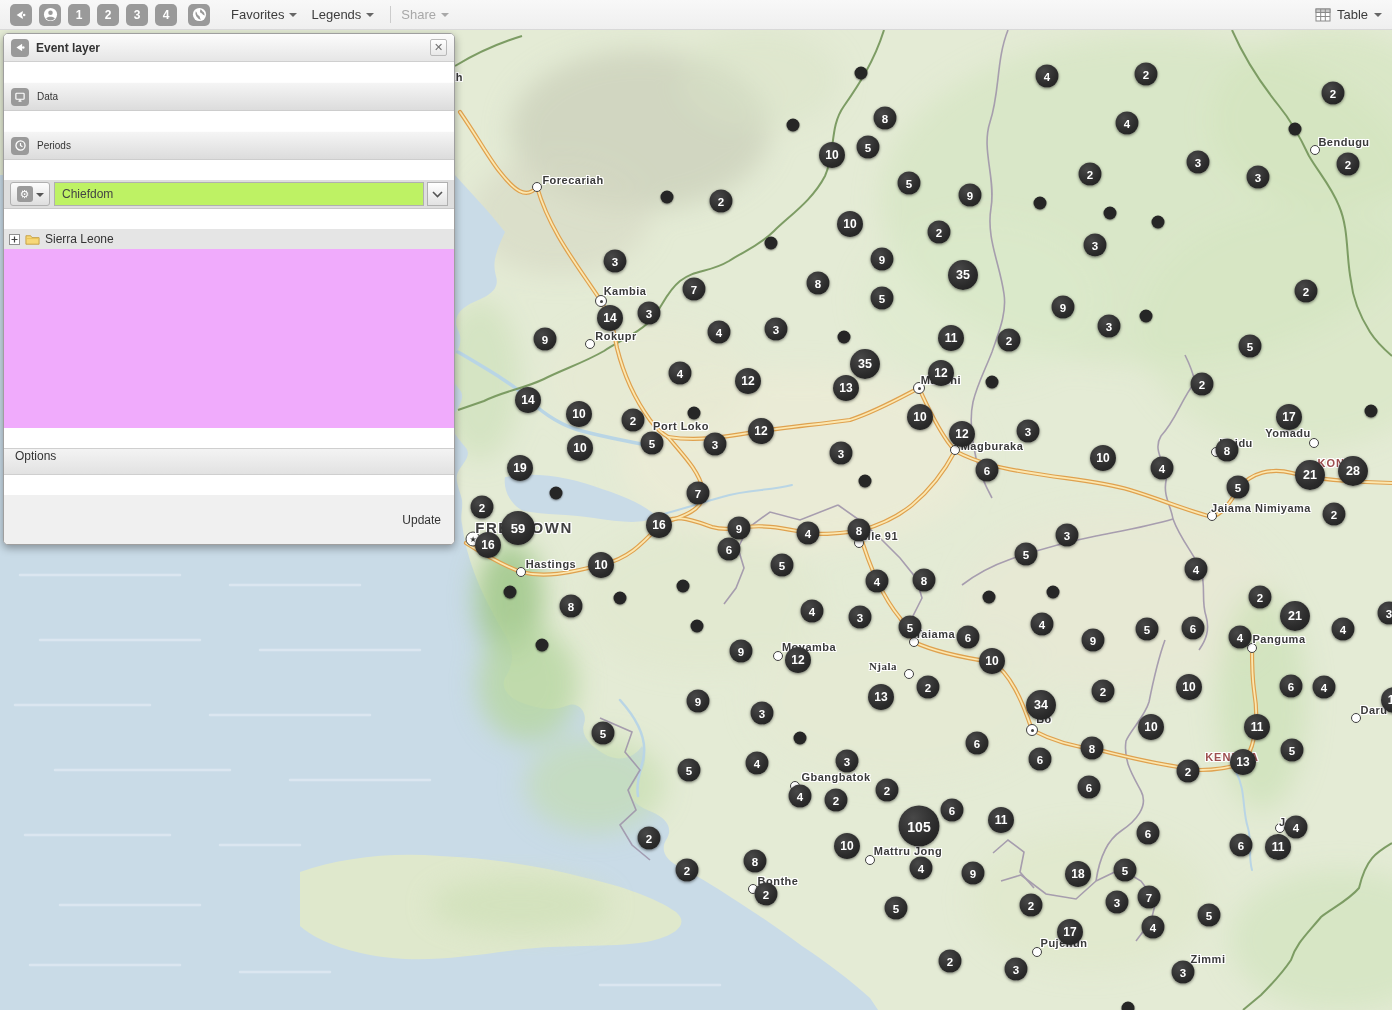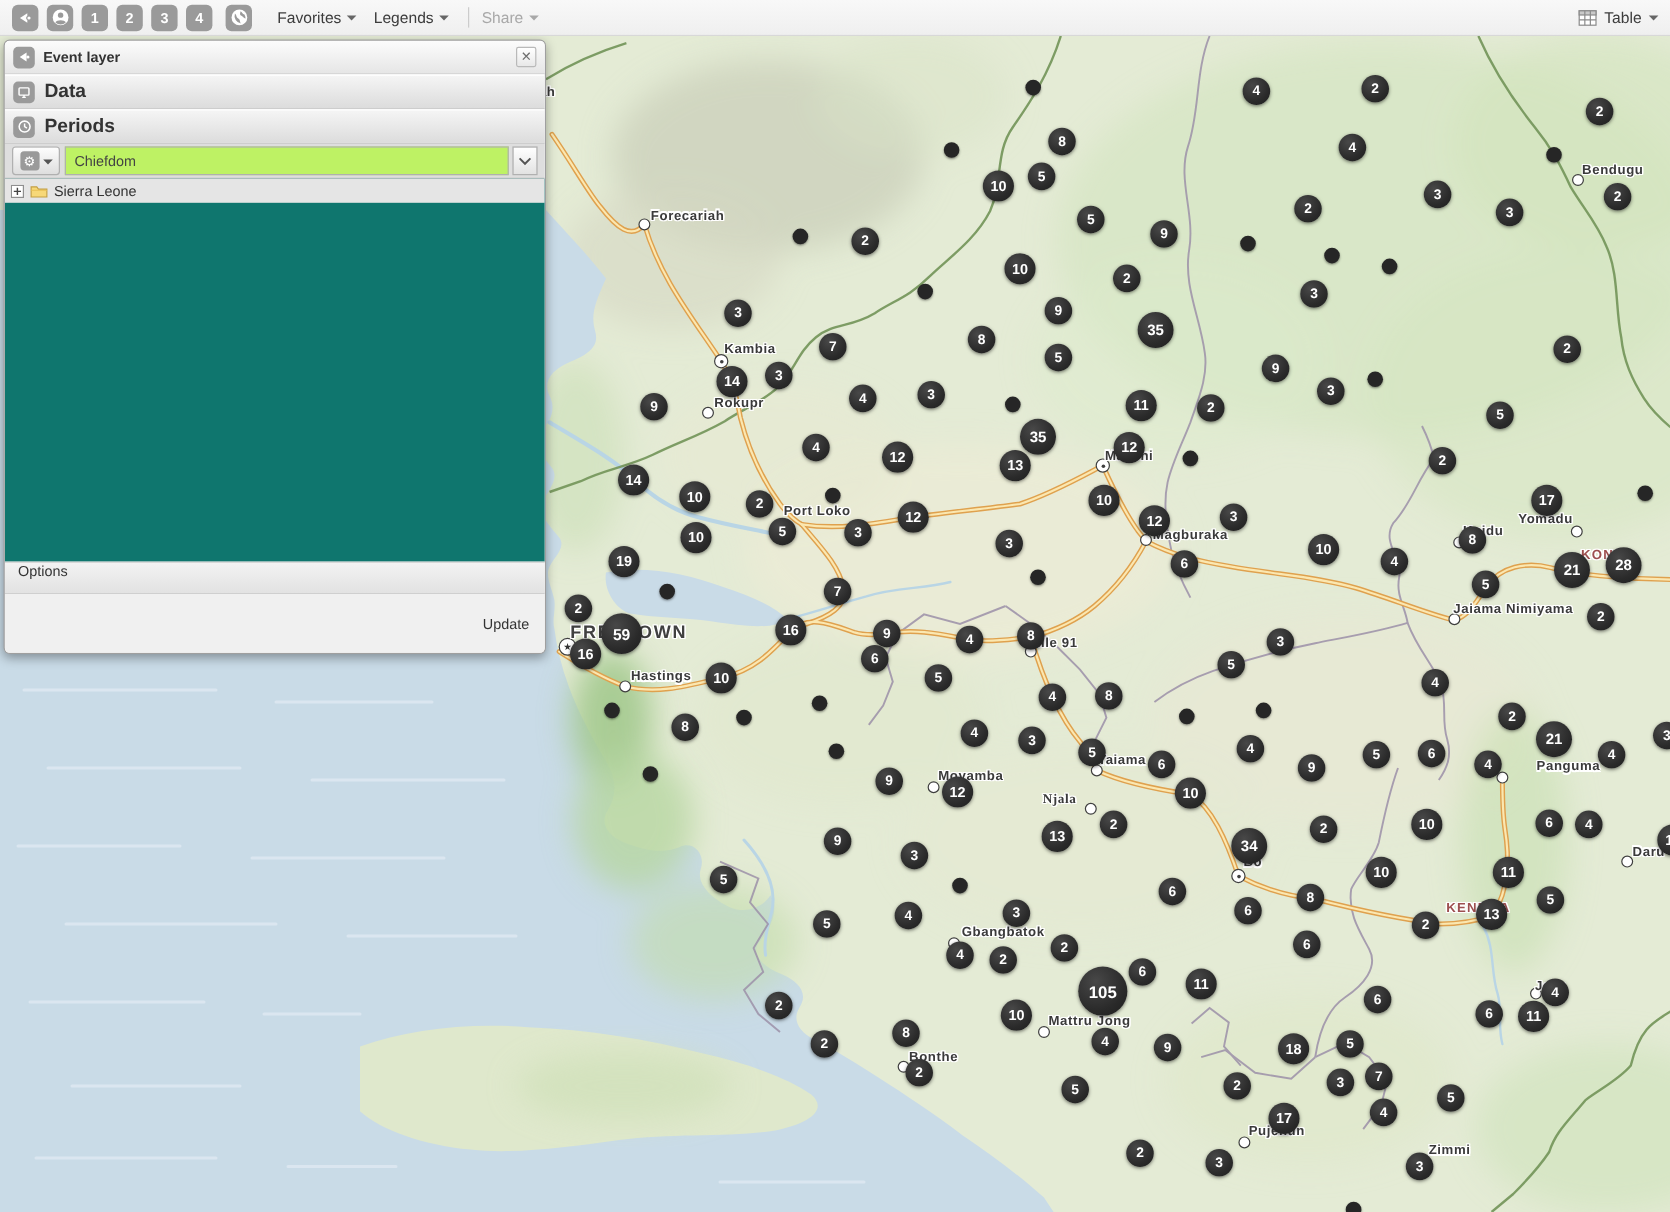--- a/index.html
+++ b/index.html
@@ -18,45 +18,45 @@
   .caret{width:0;height:0;border-left:4px solid transparent;border-right:4px solid transparent;
          border-top:4px solid #666;margin-top:1px;}
   .menu.disabled{color:#a8a8a8;}
   .menu.disabled .caret{border-top-color:#a8a8a8;}
   .tb-divider{width:1px;height:17px;background:#ccc;margin:0 10px 0 16px;}
   .tb-right{margin-left:auto;display:flex;align-items:center;gap:6px;font-size:13px;color:#3c3c3c;cursor:pointer;}
 
   
   .panel{position:absolute;left:3px;top:33px;width:452px;height:512px;box-sizing:border-box;
          background:#fff;border:1px solid #9f9f9f;border-radius:5px;
-         box-shadow:0 3px 9px rgba(0,0,0,.35);z-index:40;display:flex;flex-direction:column;overflow:hidden;}
+         box-shadow:0 3px 9px rgba(0,0,0,.35);z-index:40;display:flex;flex-direction:column;overflow:hidden;gap:20px;}
   .panel-header{height:27px;flex:0 0 auto;background:linear-gradient(#fcfcfc,#e6e6e6);
                 border-bottom:1px solid #cfcfcf;display:flex;align-items:center;padding:0 7px;gap:7px;}
   .badge{width:18px;height:18px;border-radius:4px;background:#9a9a9a;display:flex;
          align-items:center;justify-content:center;flex:0 0 auto;}
   .panel-title{font-size:12px;font-weight:bold;color:#333;}
   .close-x{margin-left:auto;width:15px;height:15px;display:flex;align-items:center;justify-content:center;
            color:#6f6f6f;font-size:11px;font-weight:bold;border:1px solid #b9b9b9;border-radius:2px;
            background:linear-gradient(#fff,#e8e8e8);cursor:pointer;}
   .section{height:27px;flex:0 0 auto;background:linear-gradient(#f5f5f5,#dcdcdc);
            border-bottom:1px solid #cdcdcd;border-top:1px solid #fdfdfd;
            display:flex;align-items:center;gap:8px;padding:0 7px;cursor:pointer;}
-  .section-label{font-size:16px;font-weight:bold;color:#333;}
+  .section-label{font-size:10px;font-weight:normal;color:#333;}
   .combo-row{height:28px;flex:0 0 auto;background:#dedede;border-bottom:1px solid #c9c9c9;
              display:flex;align-items:center;padding:0 6px;gap:4px;}
   .gear-btn{height:22px;width:38px;border:1px solid #b0b0b0;border-radius:3px;
             background:linear-gradient(#fdfdfd,#dedede);display:flex;align-items:center;
             justify-content:center;gap:3px;cursor:pointer;}
   .gear-glyph{width:16px;height:16px;border-radius:3px;background:#9a9a9a;color:#fff;font-size:11px;
               display:flex;align-items:center;justify-content:center;}
   .combo{flex:1;height:22px;border:1px solid #b0b0b0;background:#bef264;display:flex;align-items:center;
          padding:0 7px;font-size:12px;color:#444;cursor:text;}
   .combo-trigger{width:21px;height:24px;margin-left:-1px;border:1px solid #b0b0b0;box-sizing:border-box;
                  background:linear-gradient(#fff,#e2e2e2);display:flex;align-items:center;justify-content:center;cursor:pointer;}
-  .tree{flex:1;background:#0f766e;overflow:auto;}
+  .tree{flex:1;background:#f0abfc;overflow:auto;}
   .tree-row{height:20px;background:#e5e5e5;display:flex;align-items:center;gap:5px;padding:0 5px;
             font-size:12px;color:#333;cursor:pointer;}
   .options-bar{height:25px;flex:0 0 auto;background:linear-gradient(#f3f3f3,#e2e2e2);
                border-top:1px solid #cfcfcf;border-bottom:1px solid #cfcfcf;display:flex;
                align-items:flex-start;padding:0 11px;font-size:12px;color:#333;cursor:pointer;}
   .panel-footer{height:49px;flex:0 0 auto;background:#f0f0f0;display:flex;align-items:center;
                 justify-content:flex-end;padding:0 13px;}
   .update-btn{font-size:12px;color:#333;cursor:pointer;}
 
   
@@ -292,21 +292,21 @@
           <div class="sym-town"></div>
         </div>
         <div class="town-label" style="left: 1236px; top: 413px;">Koidu</div>
         <div class="town-sym" style="left: 1212px; top: 486px;">
           <div class="sym-town"></div>
         </div>
         <div class="town-label" style="left: 1261px; top: 478px;">Jaiama Nimiyama</div>
         <div class="town-sym" style="left: 1252px; top: 618px;">
           <div class="sym-town"></div>
         </div>
-        <div class="town-label" style="left: 1283px; top: 609px; margin-left: 24px;">Panguma</div>
+        <div class="town-label" style="left: 1255px; top: 609px; margin-left: 24px;">Panguma</div>
         <div class="town-sym" style="left: 1356px; top: 688px;">
           <div class="sym-town"></div>
         </div>
         <div class="town-label" style="left: 1374px; top: 680px;">Daru</div>
         <div class="town-sym" style="left: 1280px; top: 798px;">
           <div class="sym-town"></div>
         </div>
         <div class="town-label" style="left: 1292px; top: 792px;">Joru</div>
         <div class="town-sym" style="left: 1037px; top: 922px;">
           <div class="sym-town"></div>

